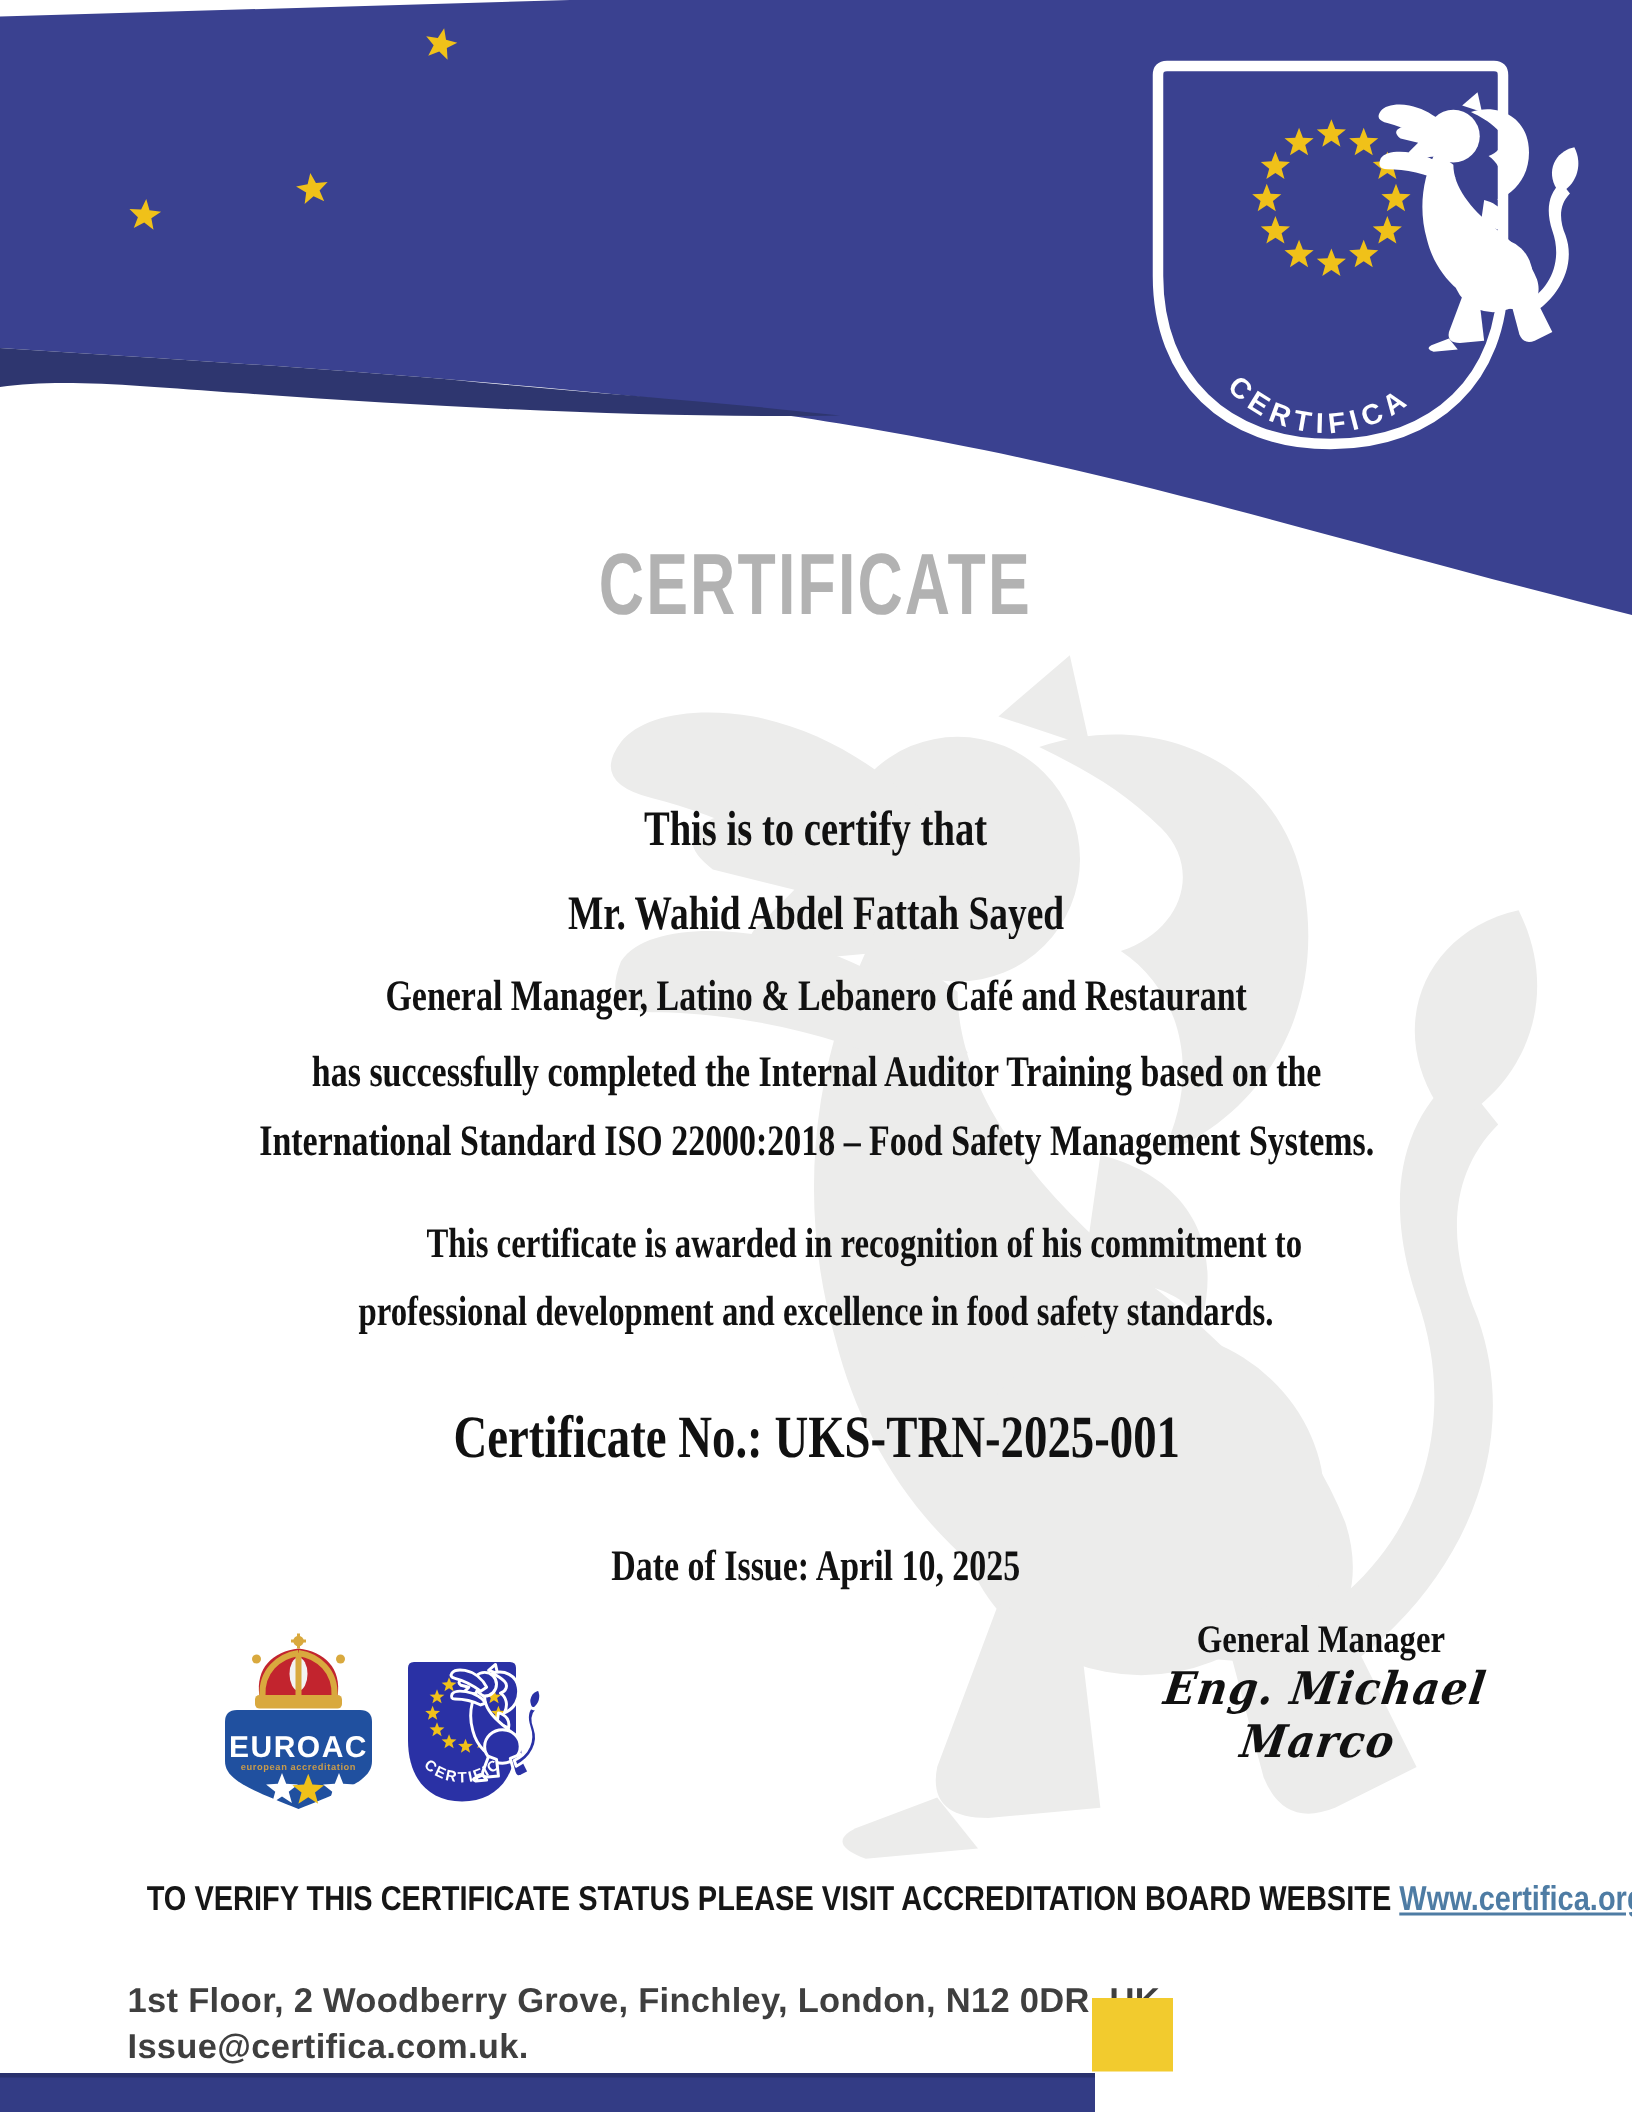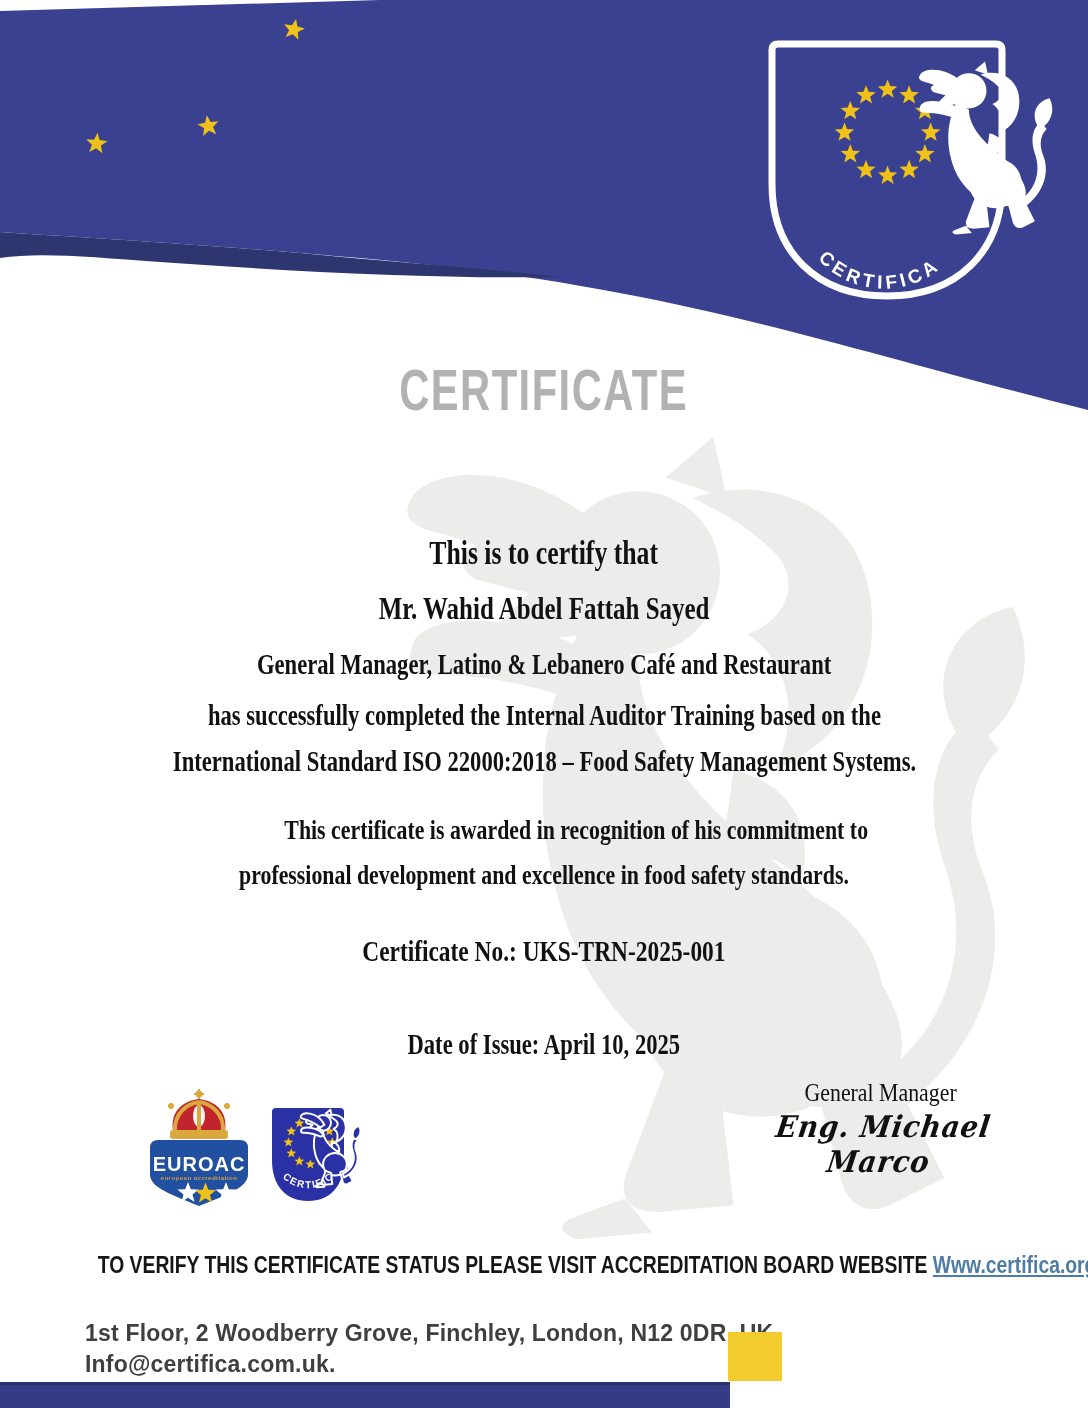--- a/index.html
+++ b/index.html
@@ -28,24 +28,24 @@
   .eyebrow{top:356px; font-family:"Liberation Sans",sans-serif; font-weight:700;
            font-size:58px; letter-spacing:2px; color:var(--eyebrow-gray);}
   .title{top:448px; font-size:80px; font-weight:700;}
   .l-intro{top:535px; font-size:33px;}
   .l-name{top:590px; font-size:32px;}
   .l-role{top:648px; font-size:29px;}
   .l-c1{top:699px; font-size:29px;}
   .l-c2{top:745px; font-size:29px;}
   .l-r1{top:814px; font-size:28px;margin-left:32px;}
   .l-r2{top:859px; font-size:28px;}
-  .l-no{top:934px; font-size:30px;}
+  .l-no{top:934px; font-size:40px;}
   .l-date{top:1028px; font-size:29px;}
   .sig-block{position:absolute; left:716px; top:1078px; width:330px; text-align:center;}
-  .sig-role{font-size:26px; font-weight:400; font-family:"Liberation Serif",serif;}
+  .sig-role{font-size:26px; font-weight:700; font-family:"Liberation Serif",serif;}
   .sig-name{margin-top:1px; font-family:"DejaVu Serif",serif; font-style:italic;
             font-weight:700; font-size:30px; letter-spacing:1px;
             transform:skewX(-8deg) scaleX(.92); transform-origin:50% 50%;}
   .verify{position:absolute; top:1252px; left:0; width:100%; text-align:center;
           white-space:nowrap; font-family:"Liberation Sans",sans-serif;
           font-weight:700; font-size:23px; color:#161616;}
   .verify a{color:var(--link-blue); text-decoration:underline; cursor:pointer;}
   .address{position:absolute; left:85px; top:1318px;
            font-family:"Liberation Sans",sans-serif; font-weight:700;
            font-size:23px; line-height:31px; color:var(--address-gray); letter-spacing:.2px;}
@@ -188,19 +188,19 @@
       <textPath href="#logoArc" startOffset="2">CERTIFICA</textPath>
     </text>
   </svg>
 
   <div class="verify">
     <span class="cx84"><span>TO VERIFY THIS CERTIFICATE STATUS PLEASE VISIT ACCREDITATION BOARD WEBSITE </span><a>Www.certifica.org.uk</a></span>
   </div>
 
   <div class="address">
     <div>1st Floor, 2 Woodberry Grove, Finchley, London, N12 0DR, UK</div>
-    <div>Info@certifica.com.uk.</div>
+    <div>Issue@certifica.com.uk.</div>
   </div>
 
   <div class="footer-square"></div>
   <div class="footer-bar"></div>
 
 </div>
 
 </body></html>

